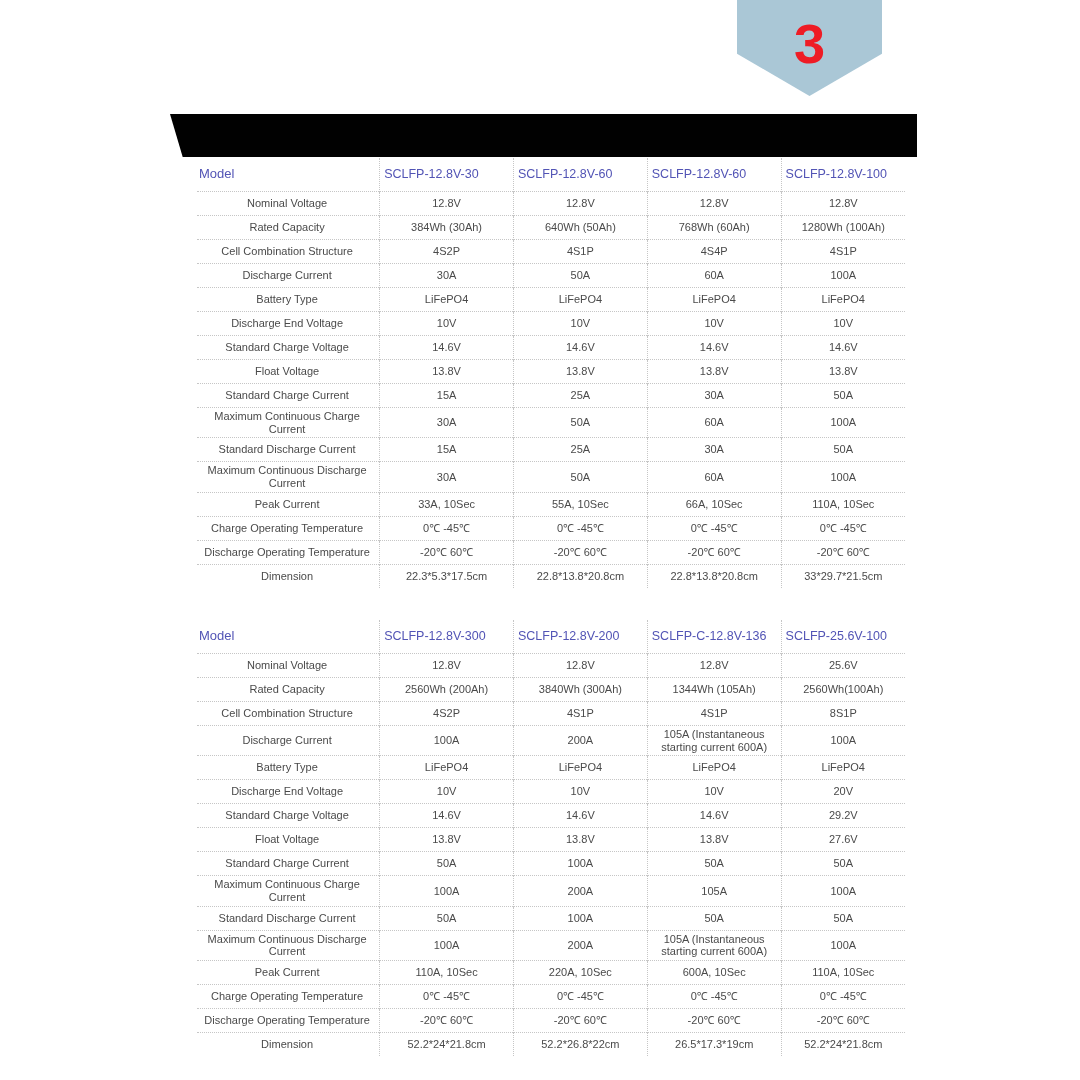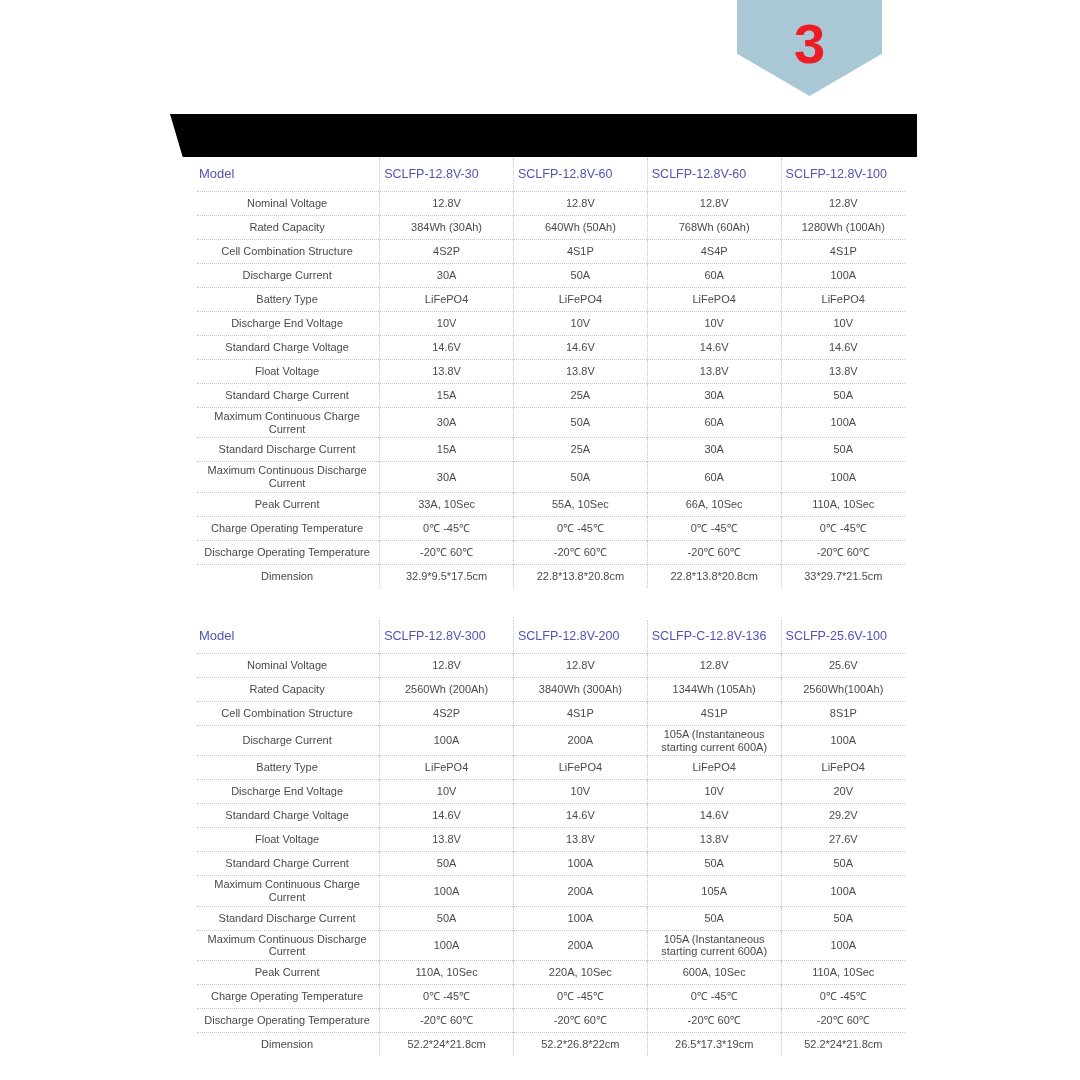--- a/index.html
+++ b/index.html
@@ -218,21 +218,21 @@
           </tr>
           <tr>
             <td>Discharge Operating Temperature</td>
             <td>-20℃ 60℃</td>
             <td>-20℃ 60℃</td>
             <td>-20℃ 60℃</td>
             <td>-20℃ 60℃</td>
           </tr>
           <tr>
             <td>Dimension</td>
-            <td>32.9*9.5*17.5cm</td>
+            <td>22.3*5.3*17.5cm</td>
             <td>22.8*13.8*20.8cm</td>
             <td>22.8*13.8*20.8cm</td>
             <td>33*29.7*21.5cm</td>
           </tr>
         </tbody>
       </table>
     </div>
 
   <div class="table-wrap table-wrap-2">
       <table class="spec-table">

